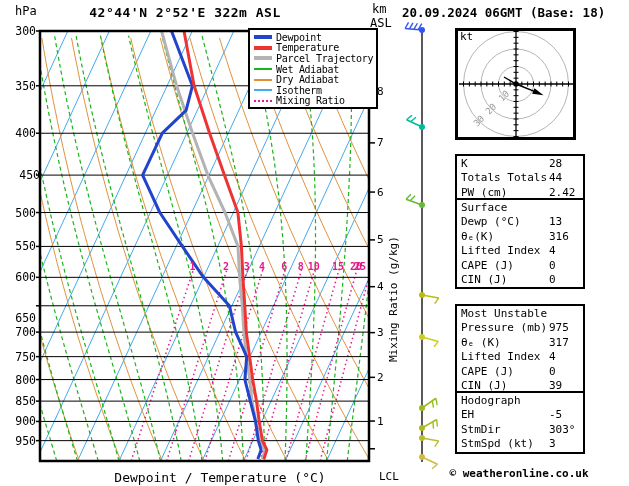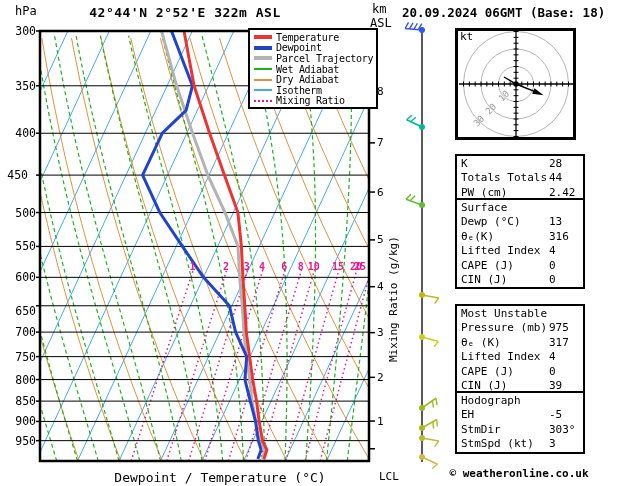--- a/index.html
+++ b/index.html
@@ -252,26 +252,26 @@
 <div class="abs small" style="left:370px;top:16px;">ASL</div>
 <div class="abs" id="datetime" style="left:402px;top:5px;">20.09.2024 06GMT (Base: 18)</div>
 <div class="abs" id="xaxis-label" style="left:90px;top:470px;width:260px;text-align:center;">Dewpoint / Temperature (°C)</div>
 <div class="abs" id="mr-axis-label" style="left:387px;top:362px;">Mixing Ratio (g/kg)</div>
 <div class="abs kmtick" style="left:379px;top:442px;margin-top:28px;">LCL</div>
 <div class="abs" id="kt-label" style="left:460px;top:30px;z-index:6;">kt</div>
 <div class="abs" id="copyright" style="left:444px;top:467px;width:150px;text-align:center;">© weatheronline.co.uk</div>
 
 <div id="legend">
     <div class="lrow">
+      <span class="lswatch" style="border-top: 4px solid rgb(34, 68, 204);"></span>
+      <span>Dewpoint</span>
+    </div>
+    <div class="lrow">
       <span class="lswatch" style="border-top: 4px solid rgb(238, 51, 51);"></span>
       <span>Temperature</span>
-    </div>
-    <div class="lrow">
-      <span class="lswatch" style="border-top: 4px solid rgb(34, 68, 204);"></span>
-      <span>Dewpoint</span>
     </div>
     <div class="lrow">
       <span class="lswatch" style="border-top: 4px solid rgb(179, 179, 179);"></span>
       <span>Parcel Trajectory</span>
     </div>
     <div class="lrow">
       <span class="lswatch" style="border-top: 2px solid rgb(26, 180, 26);"></span>
       <span>Wet Adiabat</span>
     </div>
     <div class="lrow">
@@ -286,25 +286,25 @@
       <span class="lswatch" style="border-top: 2px dotted rgb(230, 25, 140);"></span>
       <span>Mixing Ratio</span>
     </div>
   </div>
 
 <div class="abs" style="left:455px;top:28px;width:115px;height:106px;border:3px solid #000;z-index:4;"></div>
 
 <div class="abs ptick" style="left:8px;top:24.0px;">300</div>
 <div class="abs ptick" style="left:8px;top:78.8px;">350</div>
 <div class="abs ptick" style="left:8px;top:126.2px;">400</div>
-<div class="abs ptick" style="left:0;top:168.1px;">450</div>
+<div class="abs ptick" style="left:12px;top:168.1px;">450</div>
 <div class="abs ptick" style="left:8px;top:205.5px;">500</div>
 <div class="abs ptick" style="left:8px;top:239.4px;">550</div>
 <div class="abs ptick" style="left:8px;top:270.3px;">600</div>
-<div class="abs ptick" style="left:8px;top:304px;">650</div>
+<div class="abs ptick" style="left:8px;top:311px;">650</div>
 <div class="abs ptick" style="left:8px;top:325.1px;">700</div>
 <div class="abs ptick" style="left:8px;top:349.6px;">750</div>
 <div class="abs ptick" style="left:8px;top:372.6px;">800</div>
 <div class="abs ptick" style="left:8px;top:394.1px;">850</div>
 <div class="abs ptick" style="left:8px;top:414.4px;">900</div>
 <div class="abs ptick" style="left:8px;top:433.6px;">950</div>
 <div class="abs ttick" style="left:19.0px;top:462px;">-40</div>
 <div class="abs ttick" style="left:60.5px;top:462px;">-30</div>
 <div class="abs ttick" style="left:102.0px;top:462px;">-20</div>
 <div class="abs ttick" style="left:143.5px;top:462px;">-10</div>

